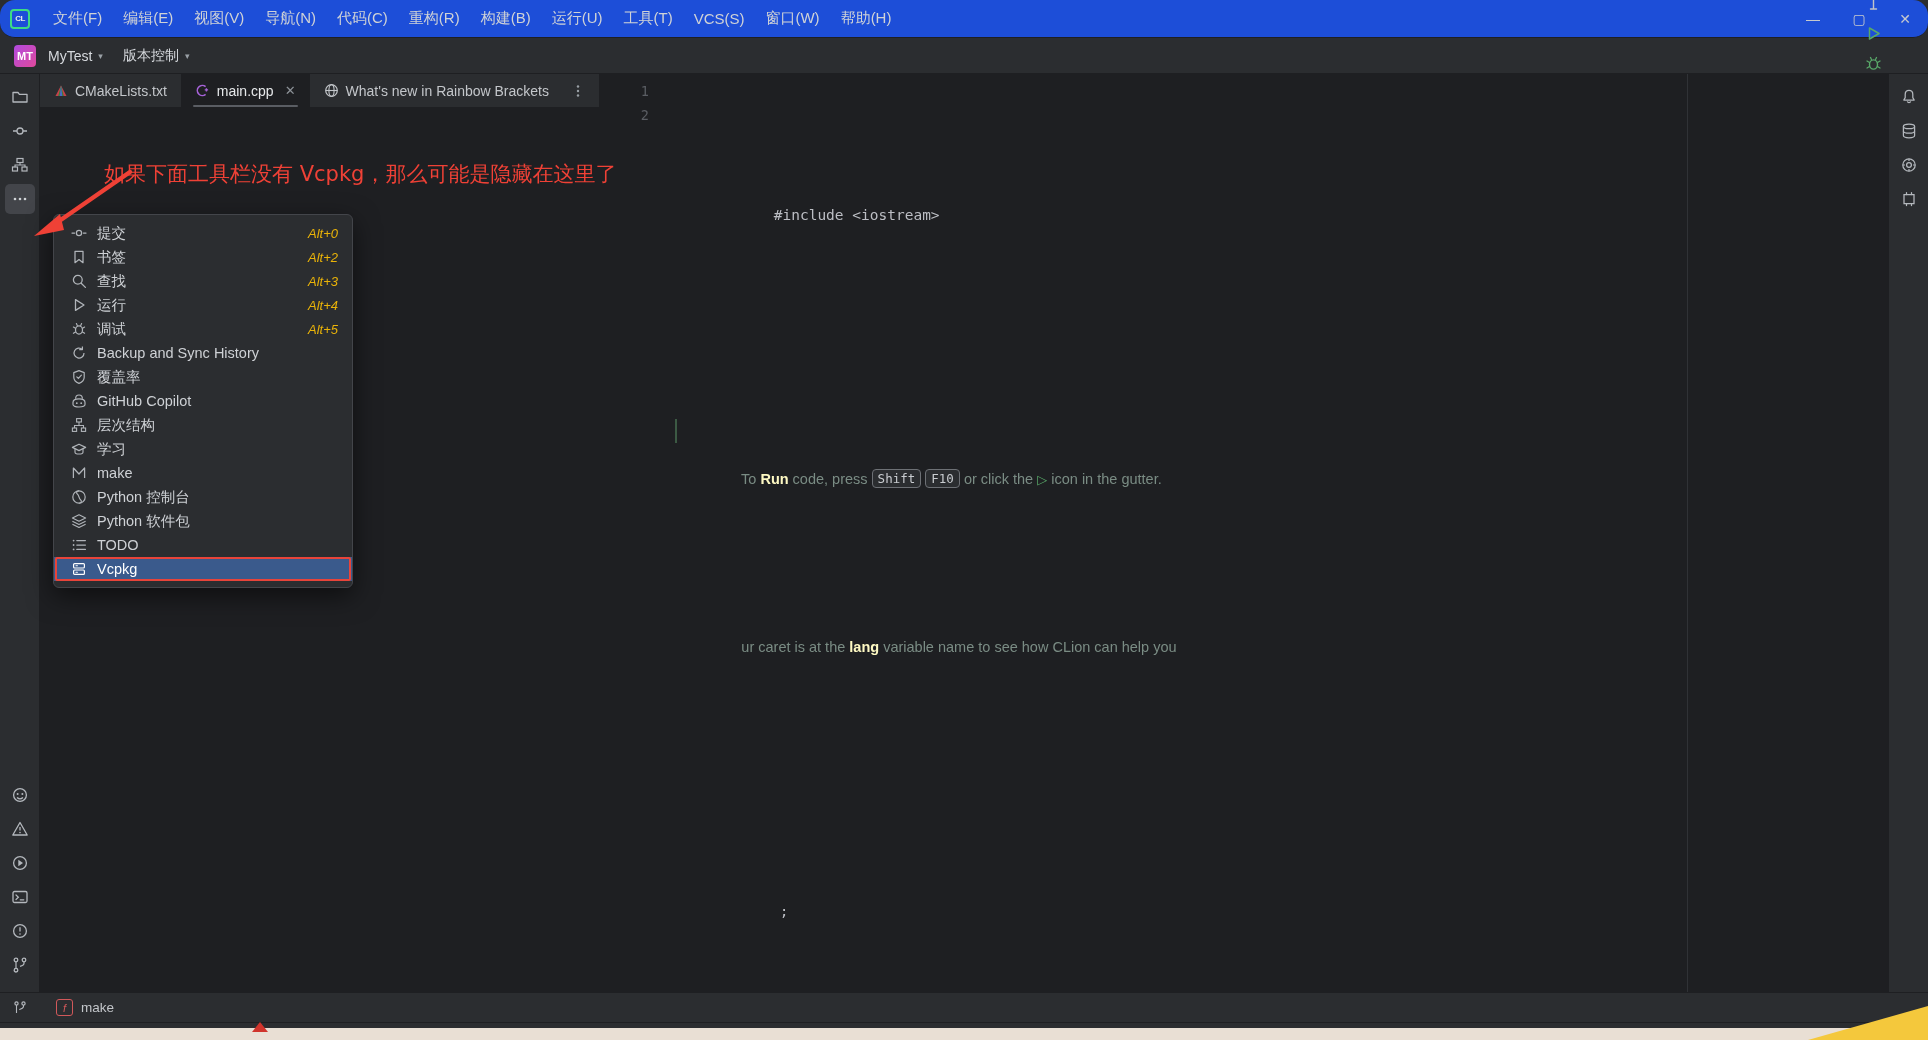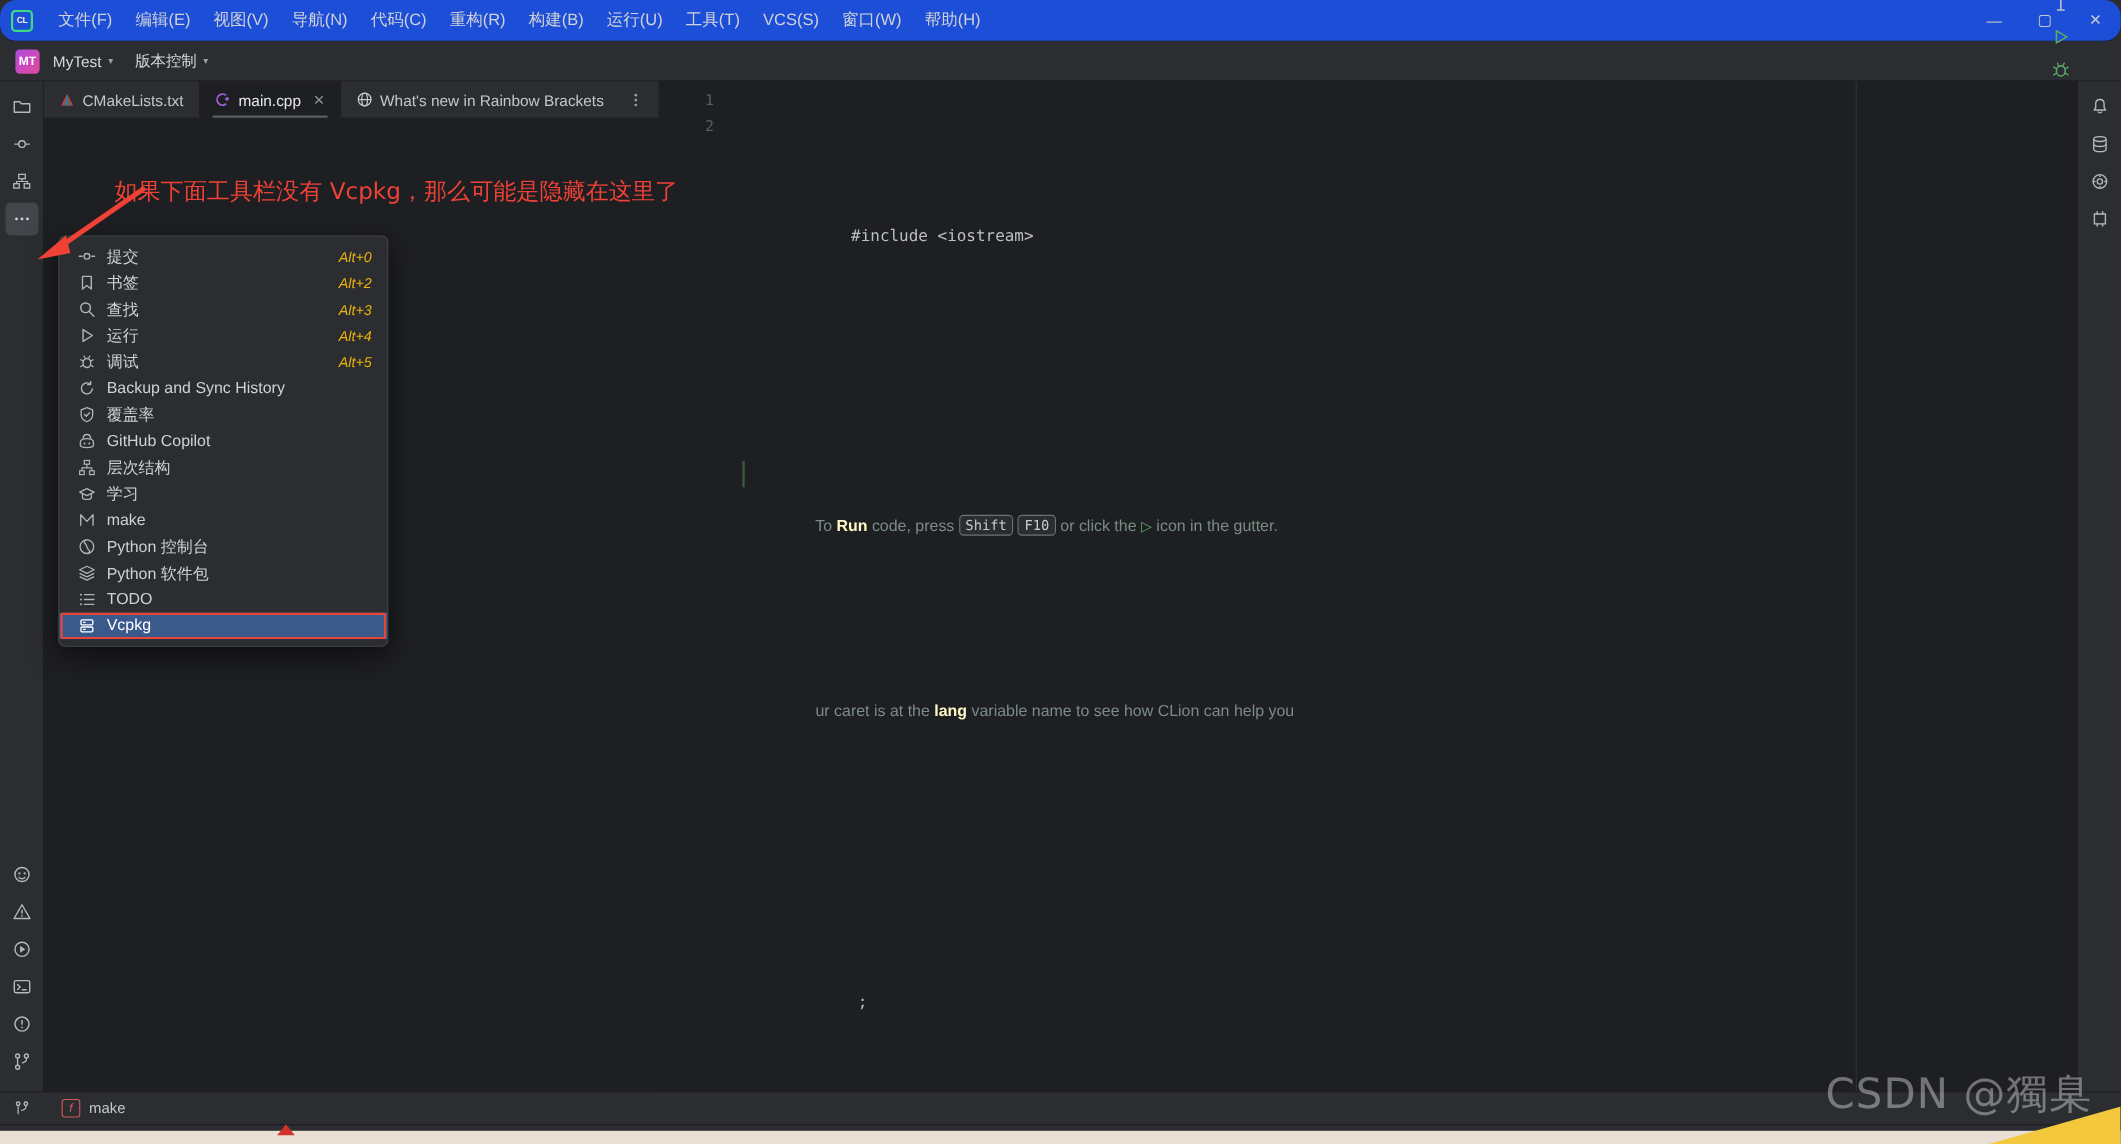--- a/index.html
+++ b/index.html
@@ -748,19 +748,18 @@
       <span class="sel-outline"></span>
     </div>
   </div>
 
   <svg class="arrow-svg" width="105" height="70" viewBox="0 0 105 70">
     <path d="M100 4 L22 58" stroke="#ef4136" stroke-width="4.5" stroke-linecap="round" fill="none"></path>
     <path d="M4 68 L30 46 L34 62 Z" fill="#ef4136"></path>
   </svg>
   <div class="annot">如果下面工具栏没有 Vcpkg，那么可能是隐藏在这里了</div>
 
-  <div class="watermark">CSDN @獨臬</div>
   <div class="bottom-strip">
     <div class="red-tri"></div>
     <div class="yellow"></div>
   </div>
 
 </div>
 
 </body></html>

